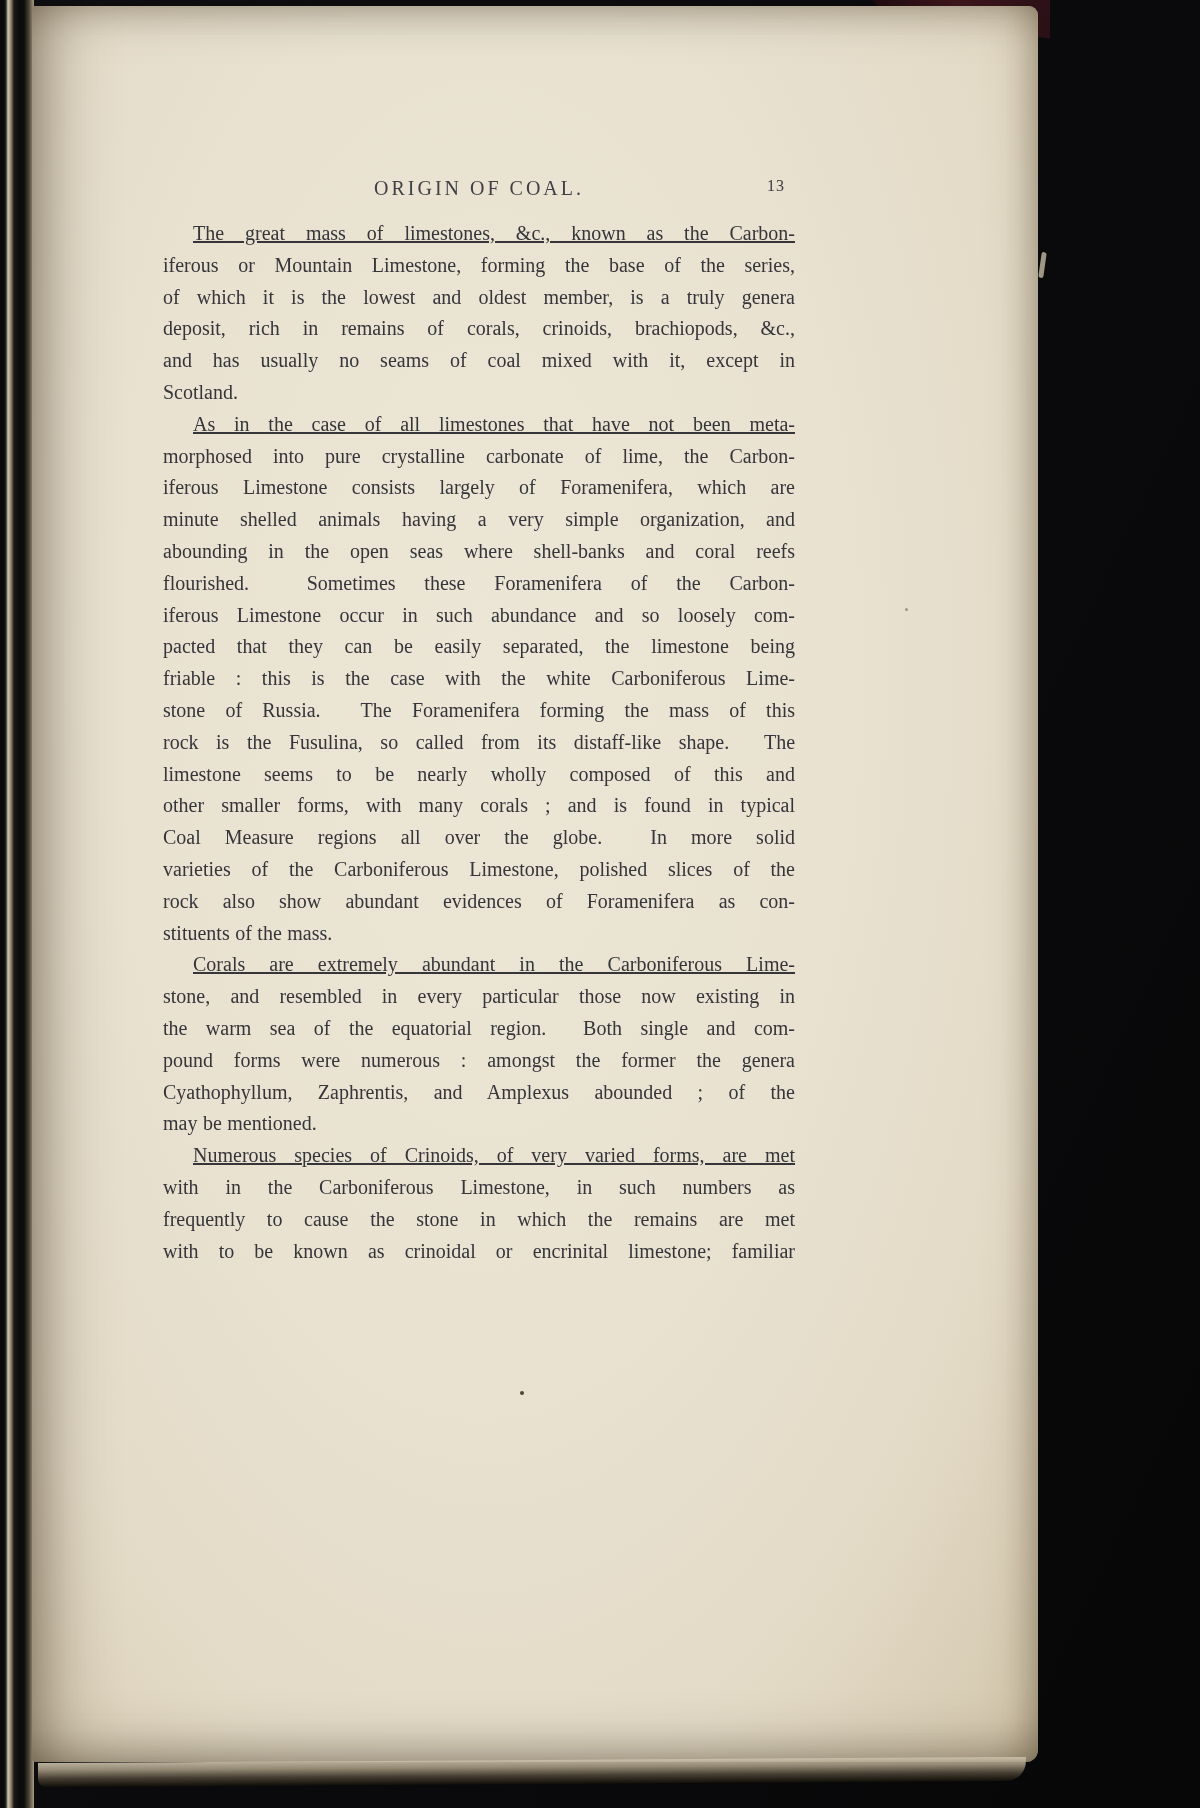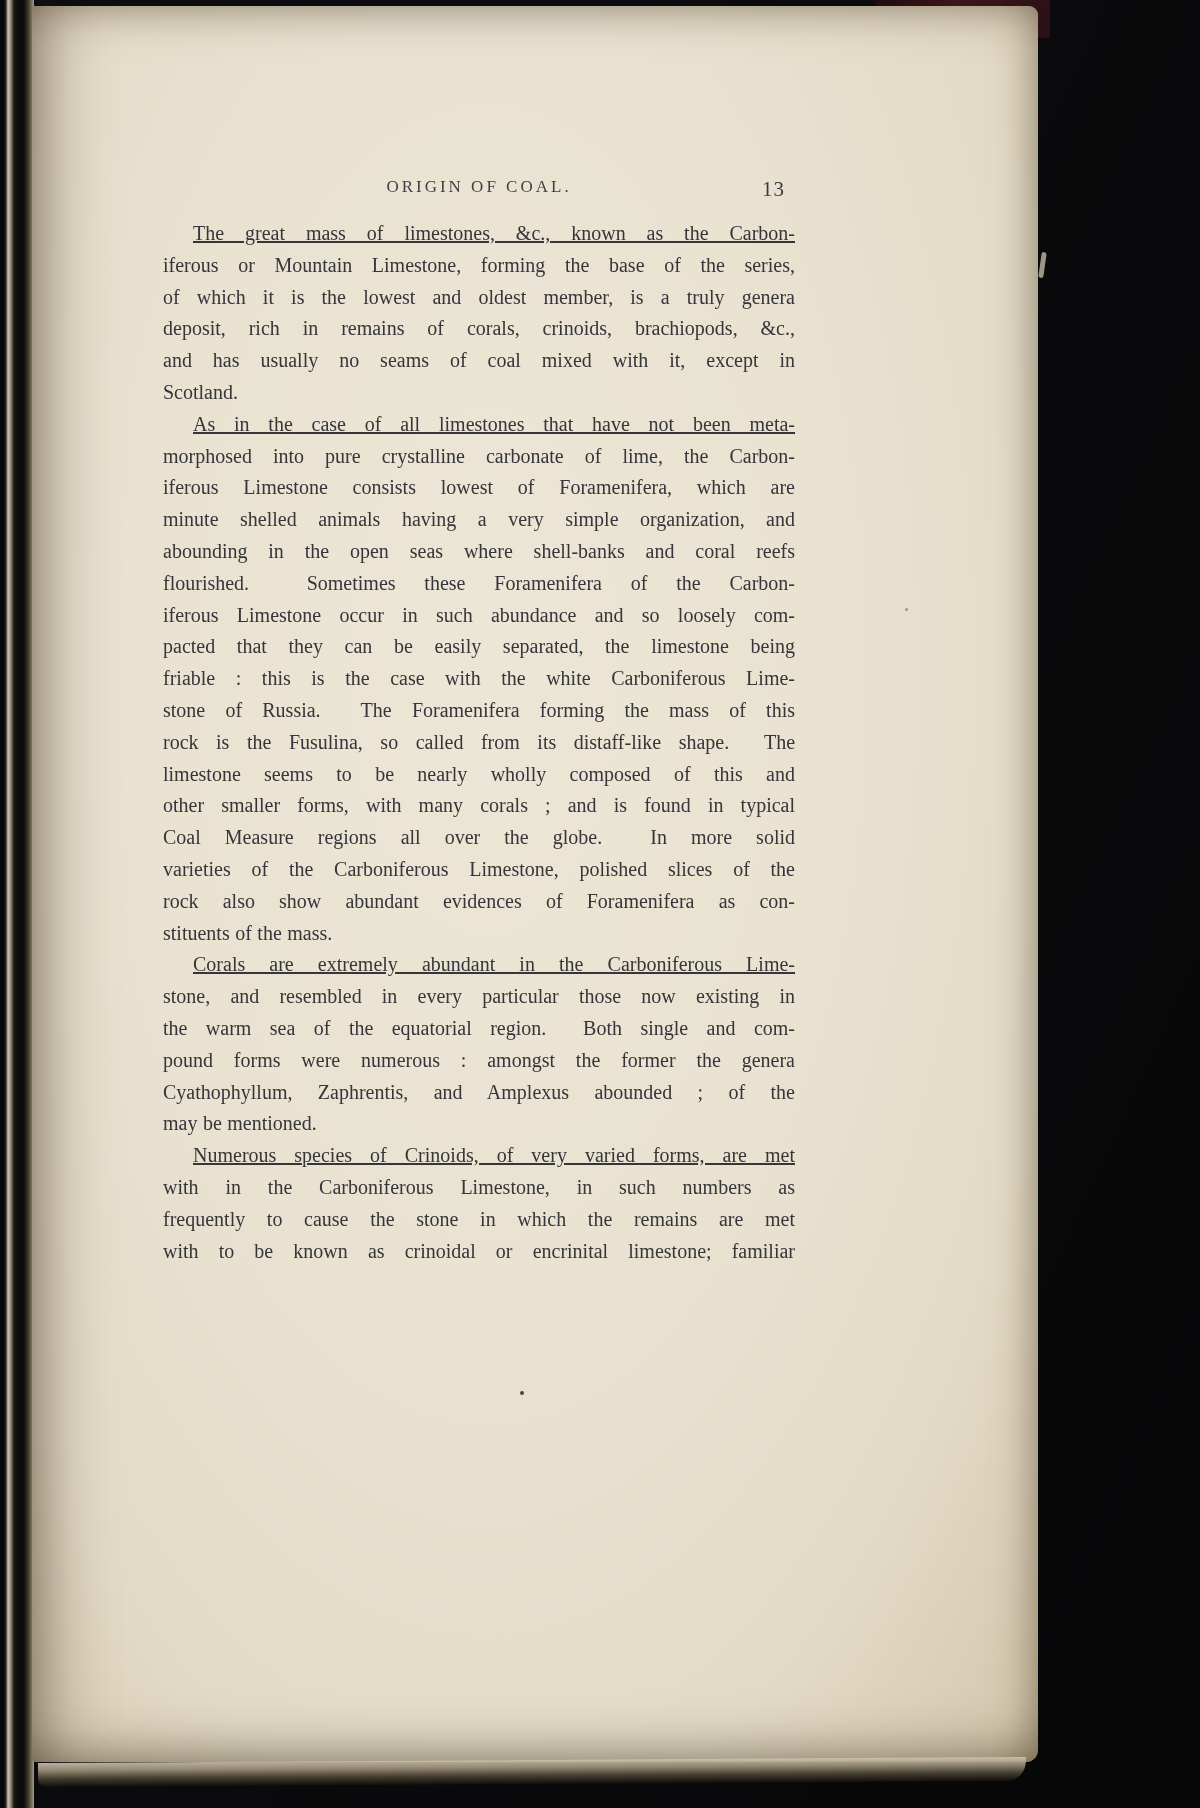--- a/index.html
+++ b/index.html
@@ -55,25 +55,25 @@
     background:#cfc5ae;border-radius:3px;transform:rotate(8deg);opacity:.75;
   }
   .speck{position:absolute;border-radius:50%;}
   .speck.s1{left:520px;top:1391px;width:4px;height:4px;background:#49443a;}
   .speck.s2{left:905px;top:608px;width:3px;height:3px;background:#6d6557;opacity:.6;}
 
   
   .header-row{position:absolute;left:131px;top:171px;width:632px;height:26px;}
   .running-head{
     position:absolute;left:0;right:0;text-align:center;
-    font-size:17px;letter-spacing:3px;color:#3f3f45;
+    font-size:20px;letter-spacing:3px;color:#3f3f45;
   }
   .page-num{
     position:absolute;right:10px;top:0;
-    font-size:21px;letter-spacing:1px;color:#3a3a40;
+    font-size:16px;letter-spacing:1px;color:#3a3a40;
   }
 
   
   .text-block{position:absolute;left:131px;top:212px;width:632px;}
   .para{margin:0;}
   .line{
     font-size:20px;line-height:31.8px;color:#35353a;
     text-align:justify;white-space:pre-wrap;word-spacing:.5px;
   }
   .line.just{text-align-last:justify;}
@@ -99,21 +99,21 @@
           <div class="line indent just"><span>The great mass of limestones, &amp;c., known as the Carbon-</span></div>
           <div class="line just"><span>iferous or Mountain Limestone, forming the base of the series,</span></div>
           <div class="line just"><span>of which it is the lowest and oldest member, is a truly genera</span></div>
           <div class="line just"><span>deposit, rich in remains of corals, crinoids, brachiopods, &amp;c.,</span></div>
           <div class="line just"><span>and has usually no seams of coal mixed with it, except in</span></div>
           <div class="line"><span>Scotland.</span></div>
         </div>
         <div class="para">
           <div class="line indent just"><span>As in the case of all limestones that have not been meta-</span></div>
           <div class="line just"><span>morphosed into pure crystalline carbonate of lime, the Carbon-</span></div>
-          <div class="line just"><span>iferous Limestone consists lowest of Foramenifera, which are</span></div>
+          <div class="line just"><span>iferous Limestone consists largely of Foramenifera, which are</span></div>
           <div class="line just"><span>minute shelled animals having a very simple organization, and</span></div>
           <div class="line just"><span>abounding in the open seas where shell-banks and coral reefs</span></div>
           <div class="line just"><span>flourished.  Sometimes these Foramenifera of the Carbon-</span></div>
           <div class="line just"><span>iferous Limestone occur in such abundance and so loosely com-</span></div>
           <div class="line just"><span>pacted that they can be easily separated, the limestone being</span></div>
           <div class="line just"><span>friable : this is the case with the white Carboniferous Lime-</span></div>
           <div class="line just"><span>stone of Russia.  The Foramenifera forming the mass of this</span></div>
           <div class="line just"><span>rock is the </span><span class="ital">Fusulina</span><span>, so called from its distaff-like shape.  The</span></div>
           <div class="line just"><span>limestone seems to be nearly wholly composed of this and</span></div>
           <div class="line just"><span>other smaller forms, with many corals ; and is found in typical</span></div>

